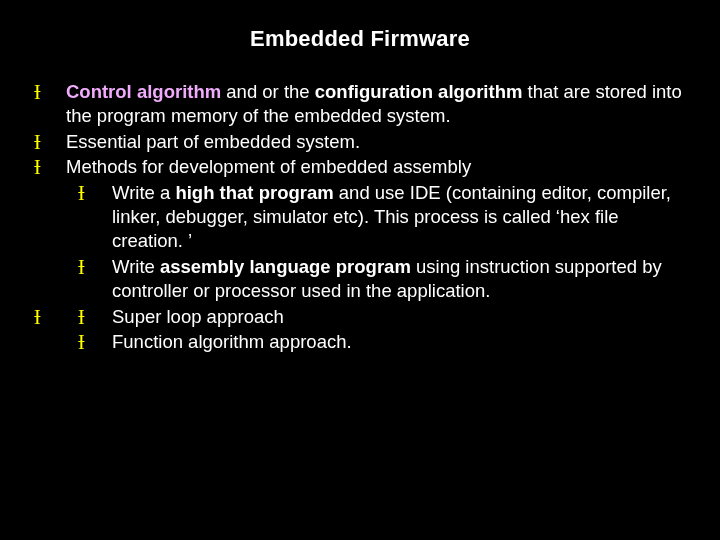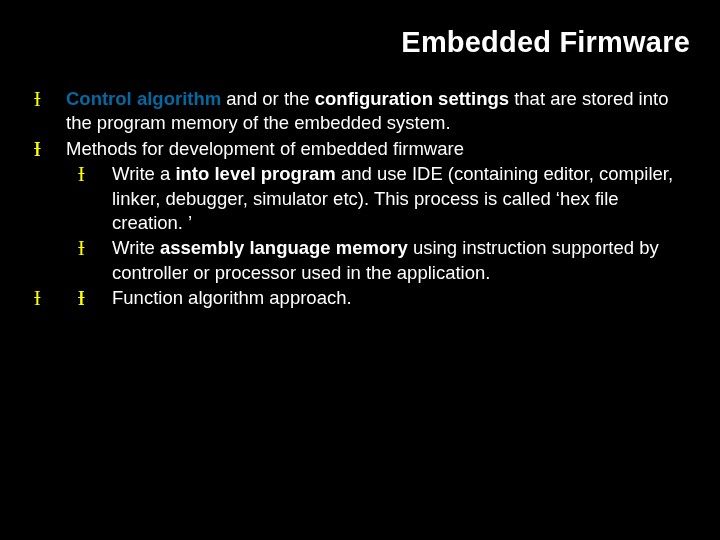--- a/index.html
+++ b/index.html
@@ -12,22 +12,22 @@
     font-family: Arial, Helvetica, sans-serif;
     overflow: hidden;
   }
   .slide {
     width: 720px;
     height: 540px;
     box-sizing: border-box;
     padding: 26px 30px 30px 30px;
   }
   .title {
-    text-align: right;
-    font-size: 29px;
+    text-align: center;
+    font-size: 22px;
     font-weight: bold;
     margin: 0 0 28px 0;
     letter-spacing: 0.2px;
   }
   ul.level1 {
     list-style: none;
     padding: 0 0 0 4px;
     margin: 0;
   }
   ul.level1 > li {
@@ -52,39 +52,39 @@
   .bullet {
     position: absolute;
     left: 0;
     top: 0;
     color: #ffff00;
     font-family: "Times New Roman", serif;
     font-size: 20px;
     line-height: 1.25;
   }
   .hl {
-    color: #0369a1;
+    color: #f0abfc;
     font-weight: bold;
   }
   b {
     font-weight: bold;
   }
 </style>
 </head>
 <body>
 
 <div class="slide">
   <h1 class="title">Embedded Firmware</h1>
   <ul class="level1">
-      <li><span class="bullet">Ɨ</span><span><span class="hl">Control algorithm</span> and or the <b>configuration settings</b> that are stored into the program memory of the embedded system.</span></li>
-      <li><span class="bullet">Ɨ</span></li>
-      <li><span class="bullet">Ɨ</span><span>Methods for development of embedded firmware</span></li>
+      <li><span class="bullet">Ɨ</span><span><span class="hl">Control algorithm</span> and or the <b>configuration algorithm</b> that are stored into the program memory of the embedded system.</span></li>
+      <li><span class="bullet">Ɨ</span><span>Essential part of embedded system.</span></li>
+      <li><span class="bullet">Ɨ</span><span>Methods for development of embedded assembly</span></li>
       <ul class="level2">
-        <li><span class="bullet">Ɨ</span><span>Write a <b>into level program</b> and use IDE (containing editor, compiler, linker, debugger, simulator etc). This process is called ‘hex file creation. ’</span></li>
-        <li><span class="bullet">Ɨ</span><span>Write <b>assembly language memory</b> using instruction supported by controller or processor used in the application.</span></li>
+        <li><span class="bullet">Ɨ</span><span>Write a <b>high that program</b> and use IDE (containing editor, compiler, linker, debugger, simulator etc). This process is called ‘hex file creation. ’</span></li>
+        <li><span class="bullet">Ɨ</span><span>Write <b>assembly language program</b> using instruction supported by controller or processor used in the application.</span></li>
       </ul>
       <li><span class="bullet">Ɨ</span></li>
       <ul class="level2">
-        <li><span class="bullet">Ɨ</span></li>
+        <li><span class="bullet">Ɨ</span><span>Super loop approach</span></li>
         <li><span class="bullet">Ɨ</span><span>Function algorithm approach.</span></li>
       </ul>
     </ul>
 </div>
 
 </body></html>

